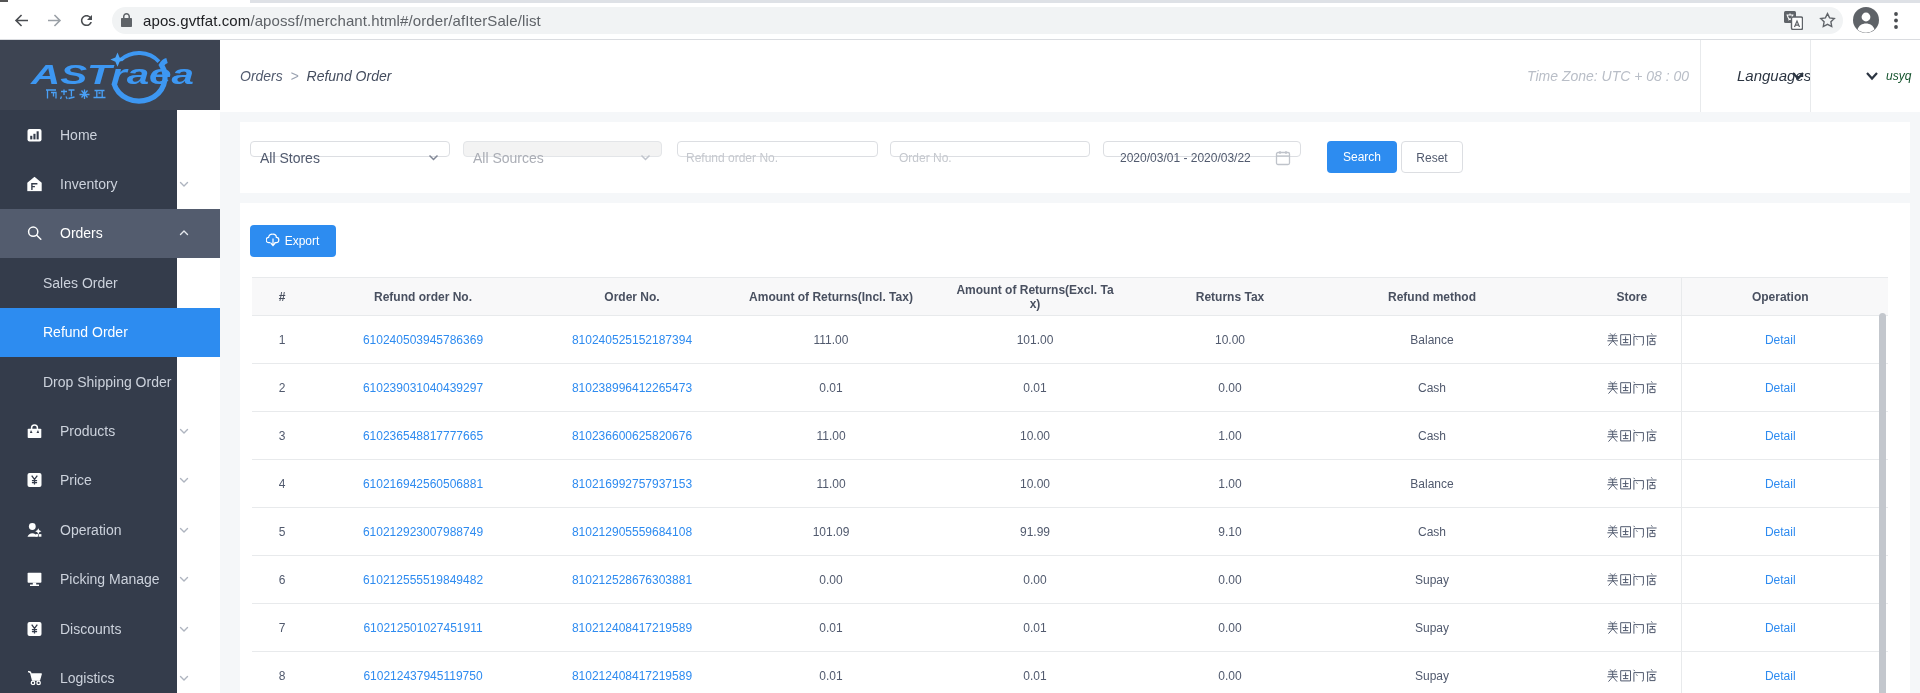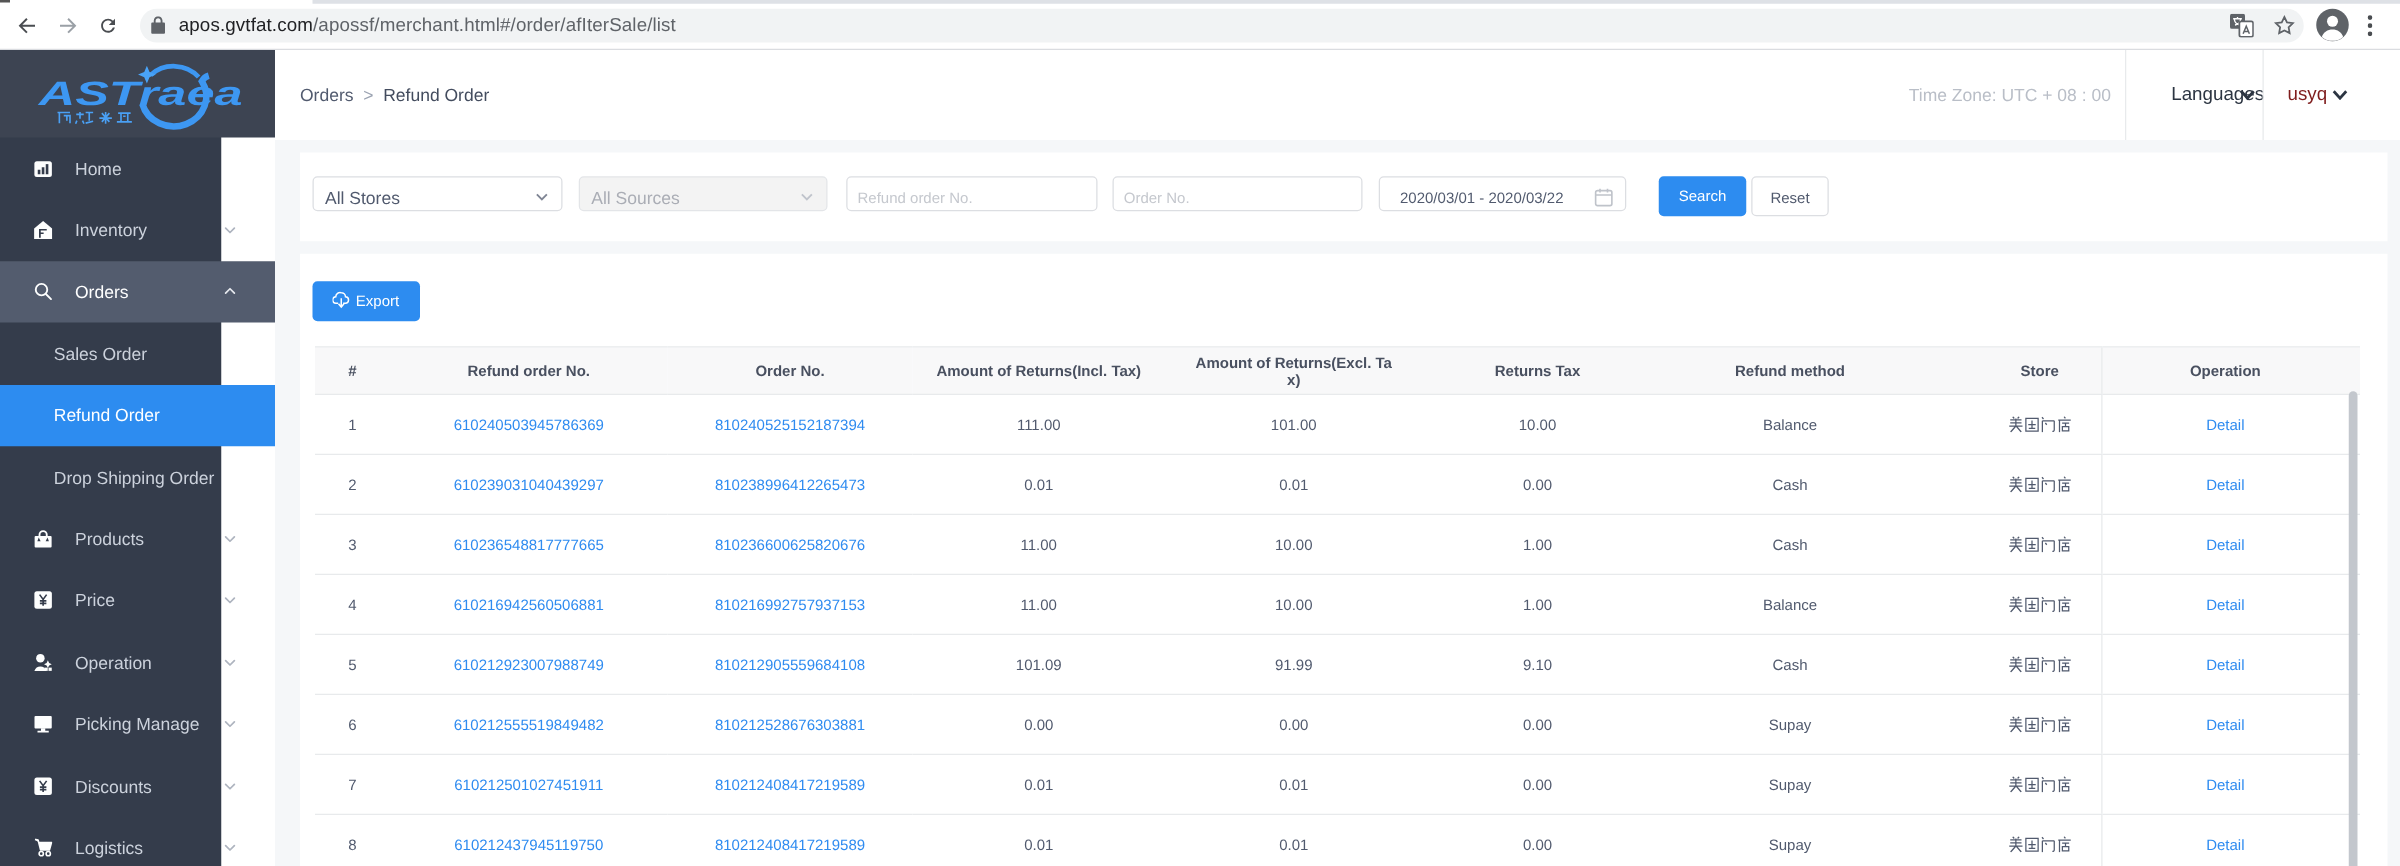--- a/index.html
+++ b/index.html
@@ -15,29 +15,29 @@
 #sidebar { position:absolute; left:0; top:40px; width:177px; height:653px; background:#343c4b; }
 #logoarea { position:absolute; left:0; top:0; width:220px; height:70px; background:#3d4452; }
 .mi { position:absolute; left:0; width:220px; height:49.4px; color:#ccd2dc; font-size:14px; }
 .mi .lbl { position:absolute; left:60px; top:50%; transform:translateY(-50%); }
 .mi .ico { position:absolute; left:27px; top:50%; transform:translateY(-50%); width:15px; height:15px; }
 .mi .chev { position:absolute; left:178px; top:50%; transform:translateY(-50%); width:12px; height:12px; }
 .mi.sub .lbl { left:43px; }
 #sidebar .open { background:#535c6e; color:#fff; }
 #sidebar .active { background:#2d8cf0; color:#fff; }
 
-#pagehead { position:absolute; left:220px; top:40px; width:1700px; height:72px; background:#fff; }
+#pagehead { position:absolute; left:220px; top:40px; width:1700px; height:72px; background:#fff;font-style:italic; }
 #crumb { position:absolute; left:20px; top:0; height:72px; line-height:72px; font-size:14px; color:#515a6e; }
 .vdiv { position:absolute; top:0; width:1px; height:72px; background:#e8eaec; }
 
 #content { position:absolute; left:220px; top:112px; width:1700px; height:581px; background:#f5f7f9; }
 .card { position:absolute; background:#fff; }
 #filtercard { left:20px; top:10px; width:1670px; height:71px; }
 #tablecard { left:20px; top:91px; width:1670px; height:502px; }
-.inp { position:absolute; top:19px; height:28px; border:1px solid #dcdee2; border-radius:4px; background:#fff; font-size:12px; line-height:33px; }
+.inp { position:absolute; top:19px; height:16px; border:1px solid #dcdee2; border-radius:4px; background:#fff; font-size:12px; line-height:33px; }
 .inp .ph { color:#c5c8ce; }
 .btn { position:absolute; top:19px; height:32px; border-radius:4px; font-size:12px; text-align:center; line-height:32px; }
 
 #tbl { position:absolute; left:12px; top:74px; width:1636px; border-collapse:collapse; table-layout:fixed; font-size:12px; color:#515a6e; }
 #tbl th { background:#f8f8f9; height:38px; font-weight:bold; color:#495060; border-top:1px solid #e8eaec; border-bottom:1px solid #e8eaec; text-align:center; padding:0; line-height:14px; }
 #tbl td { height:48px; border-bottom:1px solid #e8eaec; text-align:center; padding:0; }
 #tbl .opcol { border-left:1px solid #e8eaec; padding-right:9px; }
 #tbl td:nth-child(5), #tbl th:nth-child(5) { padding-right:10px; }
 a.lnk { color:#2e8bf0; text-decoration:none; }
 </style>
@@ -210,21 +210,21 @@
 
 <div id="pagehead">
   <div id="crumb">Orders&nbsp;&nbsp;<span style="color:#9aa2b1">&gt;</span>&nbsp;&nbsp;<span style="color:#434c5e">Refund Order</span></div>
   <div style="position:absolute;left:1307px;top:0;height:72px;line-height:72px;font-size:14px;color:#b9bec7;">Time Zone: UTC + 08 : 00</div>
   <div class="vdiv" style="left:1480px"></div>
   <div style="position:absolute;left:1493px;top:0;height:72px;line-height:72px;font-size:15px;color:#2c3542;margin-left:24px;">Languages</div>
   <svg style="position:absolute;left:1571px;top:31px" width="14" height="10" viewBox="0 0 14 10">
       <path d="M2 2 L7 7.5 L12 2" fill="none" stroke="#2c3542" stroke-width="2.2"></path>
     </svg>
   <div class="vdiv" style="left:1590px"></div>
-  <div style="position:absolute;left:1610px;top:0;height:72px;line-height:72px;font-size:15px;color:#7f1d1d;">usyq</div>
+  <div style="position:absolute;left:1666px;top:0;height:72px;line-height:72px;font-size:12px;color:#14532d;">usyq</div>
   <svg style="position:absolute;left:1645px;top:31px" width="14" height="10" viewBox="0 0 14 10">
       <path d="M2 2 L7 7.5 L12 2" fill="none" stroke="#2c3542" stroke-width="2.2"></path>
     </svg>
 </div>
 
 <div id="content">
   <div class="card" id="filtercard">
     <div class="inp" style="left:10px;width:200px;padding-left:9px;color:#515a6e;font-size:14px;">All Stores<svg style="position:absolute;right:10px;top:12px" width="11" height="8" viewBox="0 0 11 8">
           <path d="M1.5 1.5 L5.5 5.5 L9.5 1.5" fill="none" stroke="#808695" stroke-width="1.5"></path>
         </svg></div>

